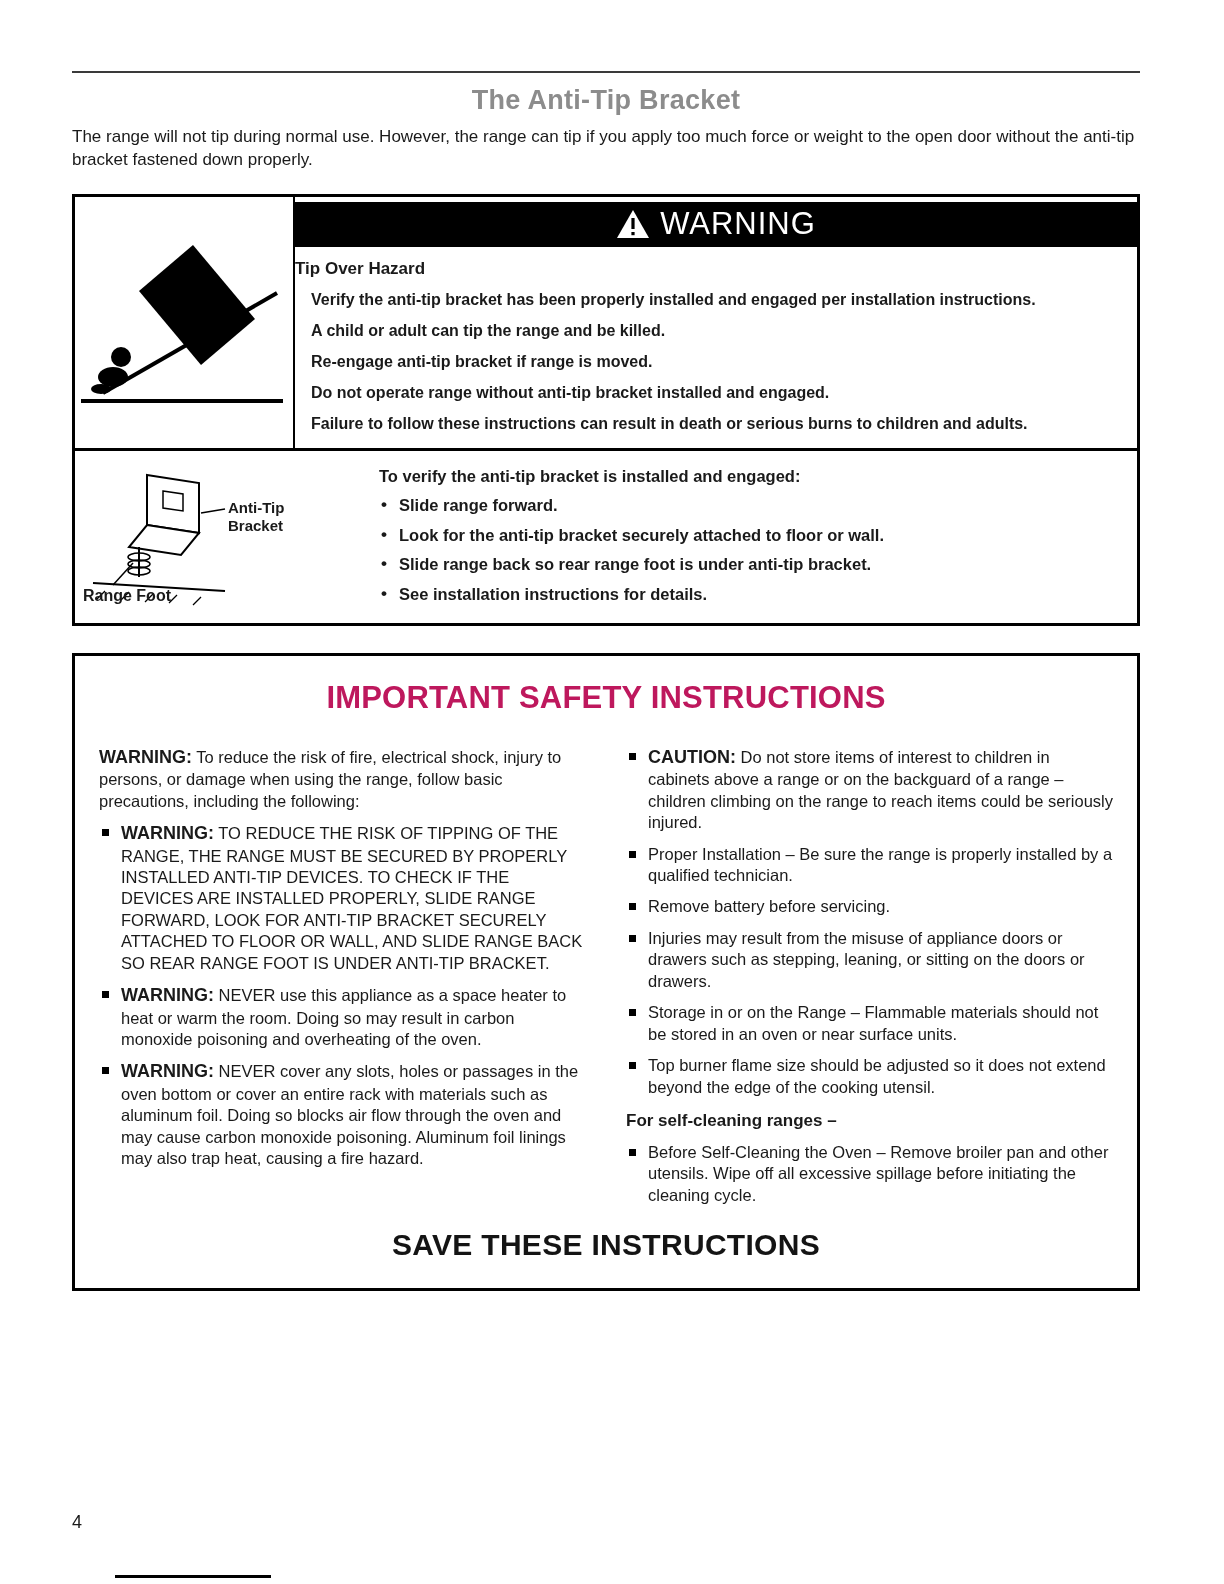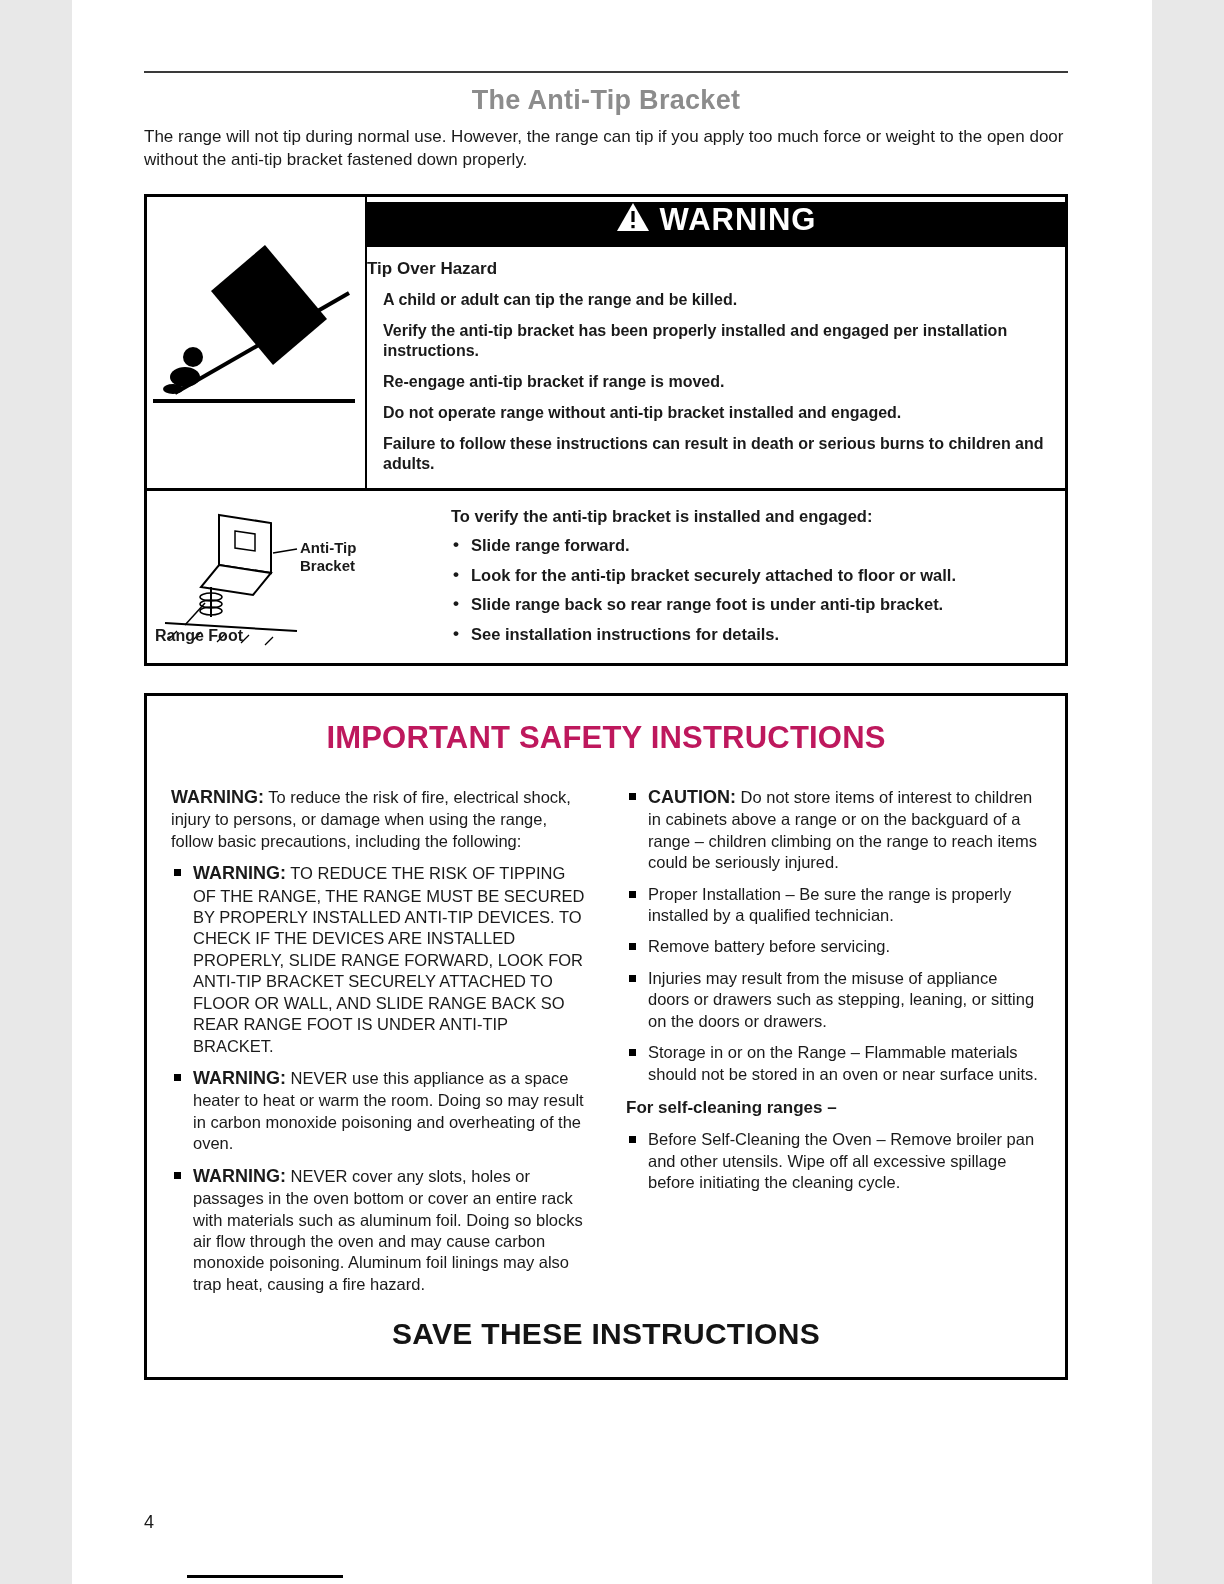--- a/index.html
+++ b/index.html
@@ -1,17 +1,17 @@
 <!DOCTYPE html>
 <html><head>
 <meta charset="utf-8">
 <style>
   html,body{margin:0;padding:0;background:#e8e8e8;}
   .page{
-    position:relative;width:1080px;height:1584px;margin:0 auto;
+    position:relative;width:1224px;height:1584px;margin:0 auto;
     background:#ffffff;font-family:"Liberation Sans","DejaVu Sans",sans-serif;
     color:#1a1a1a;overflow:hidden;
   }
   .content{position:absolute;left:72px;right:84px;top:0;}
   .top-rule{margin-top:71px;border-top:2px solid #3a3a3a;}
   .page-title{
     text-align:center;font-size:27px;font-weight:bold;color:#8c8c8c;
     margin:12px 0 10px 0;letter-spacing:0.3px;
   }
   .intro{font-size:17px;line-height:1.35;margin:0 0 22px 0;}
@@ -19,22 +19,22 @@
   
   .hazard-box{border:3px solid #000;}
   .hazard-top{display:flex;border-bottom:3px solid #000;}
   .hazard-image-cell{
     width:218px;flex:0 0 218px;border-right:2px solid #000;position:relative;
     min-height:242px;
   }
   .hazard-text-cell{flex:1;padding:0 0 14px 0;}
   .warning-bar{
     margin-top:5px;height:45px;background:#000;color:#fff;
-    display:flex;align-items:flex-start;justify-content:center;gap:10px;
-    font-size:31px;font-weight:bold;letter-spacing:1px;
+    display:flex;align-items:center;justify-content:center;gap:10px;
+    font-size:31px;font-weight:normal;letter-spacing:1px;
   }
   .warning-bar svg{display:block;}
   .tip-over{font-size:17px;font-weight:bold;margin:12px 0 2px 0;}
   .hazard-lines{padding:0 16px;}
   .hazard-lines p{font-size:16px;font-weight:bold;line-height:1.25;margin:11px 0 0 0;}
 
   .hazard-bottom{display:flex;}
   .bracket-image-cell{width:300px;flex:0 0 300px;position:relative;min-height:168px;}
   .bracket-label{
     position:absolute;left:153px;top:48px;width:74px;
@@ -109,22 +109,22 @@
               <polygon points="17,1 33,29 1,29" fill="#fff"></polygon>
               <rect x="15.4" y="9" width="3.2" height="11" fill="#000"></rect>
               <rect x="15.4" y="23" width="3.2" height="3.2" fill="#000"></rect>
             </svg>
             <span>WARNING</span>
           </div>
 
           <div class="tip-over">Tip Over Hazard</div>
 
           <div class="hazard-lines">
+            <p>Verify the anti-tip bracket has been properly installed and engaged per installation instructions.</p>
             <p>A child or adult can tip the range and be killed.</p>
-            <p>Verify the anti-tip bracket has been properly installed and engaged per installation instructions.</p>
             <p>Re-engage anti-tip bracket if range is moved.</p>
             <p>Do not operate range without anti-tip bracket installed and engaged.</p>
             <p>Failure to follow these instructions can result in death or serious burns to children and adults.</p>
           </div>
         </div>
       </div>
 
       <div class="hazard-bottom">
         <div class="bracket-image-cell">
           <svg width="300" height="168" viewBox="0 0 300 168">
@@ -217,20 +217,24 @@
             <span class="sq"></span>
             <span>Injuries may result from the misuse of appliance doors or drawers such as stepping, leaning, or sitting on the doors or drawers.</span>
           </div>
 
 
           <div class="item">
             <span class="sq"></span>
             <span>Storage in or on the Range – Flammable materials should not be stored in an oven or near surface units.</span>
           </div>
 
+          <div class="item">
+            <span class="sq"></span>
+            <span>Top burner flame size should be adjusted so it does not extend beyond the edge of the cooking utensil.</span>
+          </div>
 
           <div class="subhead">For self-cleaning ranges –</div>
 
           <div class="item">
             <span class="sq"></span>
             <span>Before Self-Cleaning the Oven – Remove broiler pan and other utensils. Wipe off all excessive spillage before initiating the cleaning cycle.</span>
           </div>
         </div>
 
       </div>

